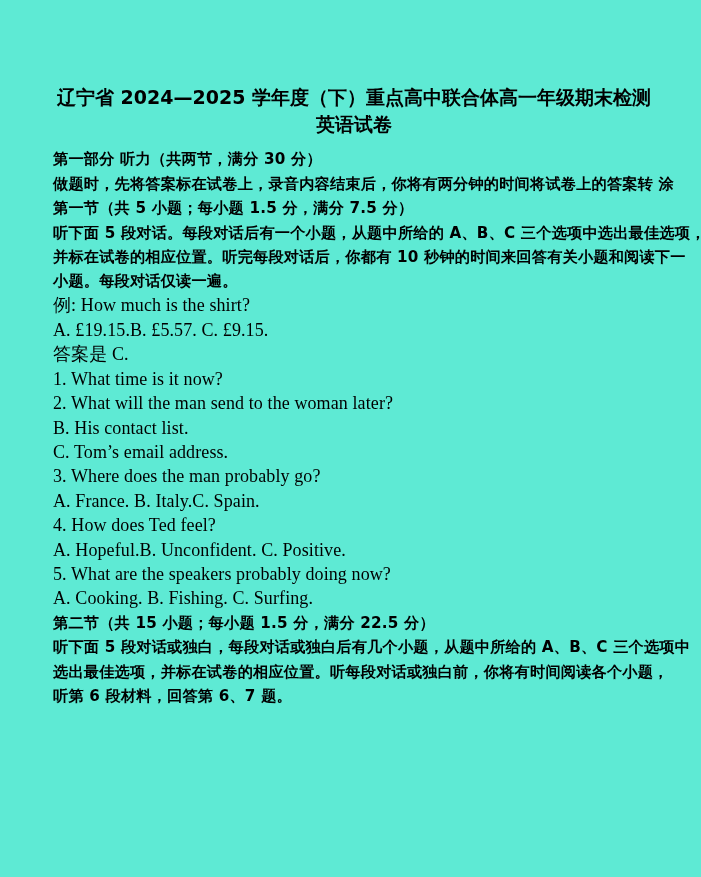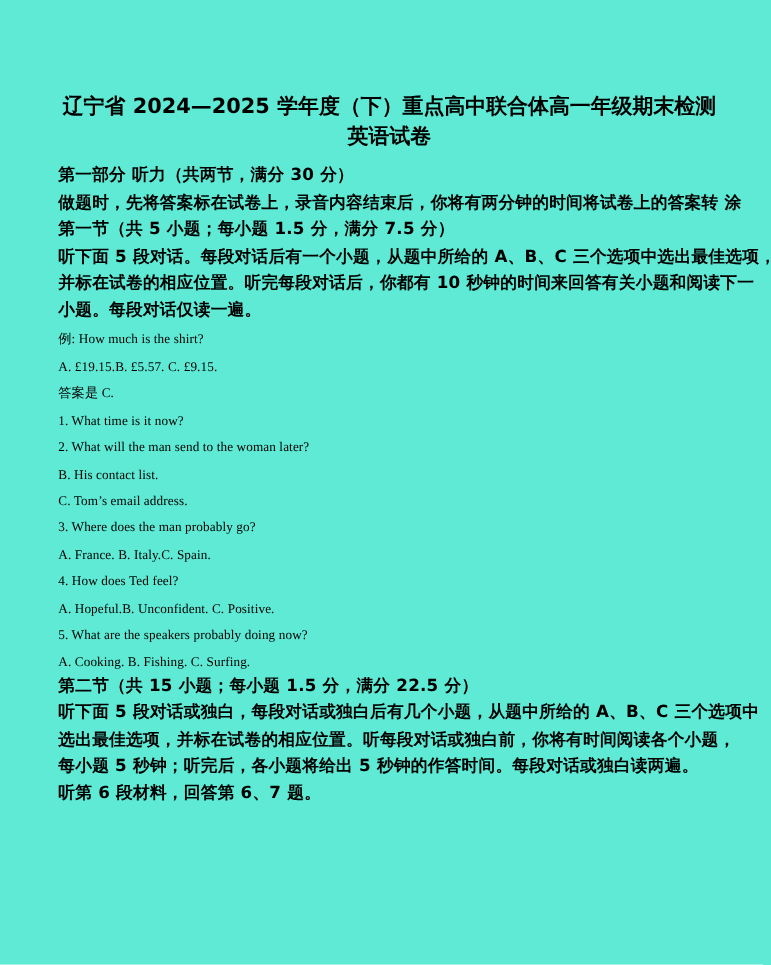--- a/index.html
+++ b/index.html
@@ -43,21 +43,21 @@
   }
   .cn {
     font-family: "DejaVu Sans", sans-serif;
     font-weight: bold;
     font-size: 15.2px;
     letter-spacing: 0.2px;
   }
   .en {
     font-family: "Liberation Serif", serif;
     font-weight: normal;
-    font-size: 12px;
+    font-size: 18px;
     letter-spacing: 0.1px;
   }
 </style>
 </head>
 <body>
 
 <div class="paper">
   <div class="content">
     <div class="title-line">辽宁省 2024—2025 学年度（下）重点高中联合体高一年级期末检测</div>
     <div class="subtitle-line">英语试卷</div>
@@ -122,20 +122,17 @@
         <div class="doc-line">
           <span class="cn">第二节（共 15 小题；每小题 1.5 分，满分 22.5 分）</span>
         </div>
         <div class="doc-line">
           <span class="cn">听下面 5 段对话或独白，每段对话或独白后有几个小题，从题中所给的 A、B、C 三个选项中</span>
         </div>
         <div class="doc-line">
           <span class="cn">选出最佳选项，并标在试卷的相应位置。听每段对话或独白前，你将有时间阅读各个小题，</span>
         </div>
         <div class="doc-line">
-          <span class="cn">每小题 5 秒钟；听完后，各小题将给出 5 秒钟的作答时间。每段对话或独白读两遍。</span>
-        </div>
-        <div class="doc-line">
           <span class="cn">听第 6 段材料，回答第 6、7 题。</span>
         </div>
       </div>
   </div>
 </div>
 
 </body></html>

